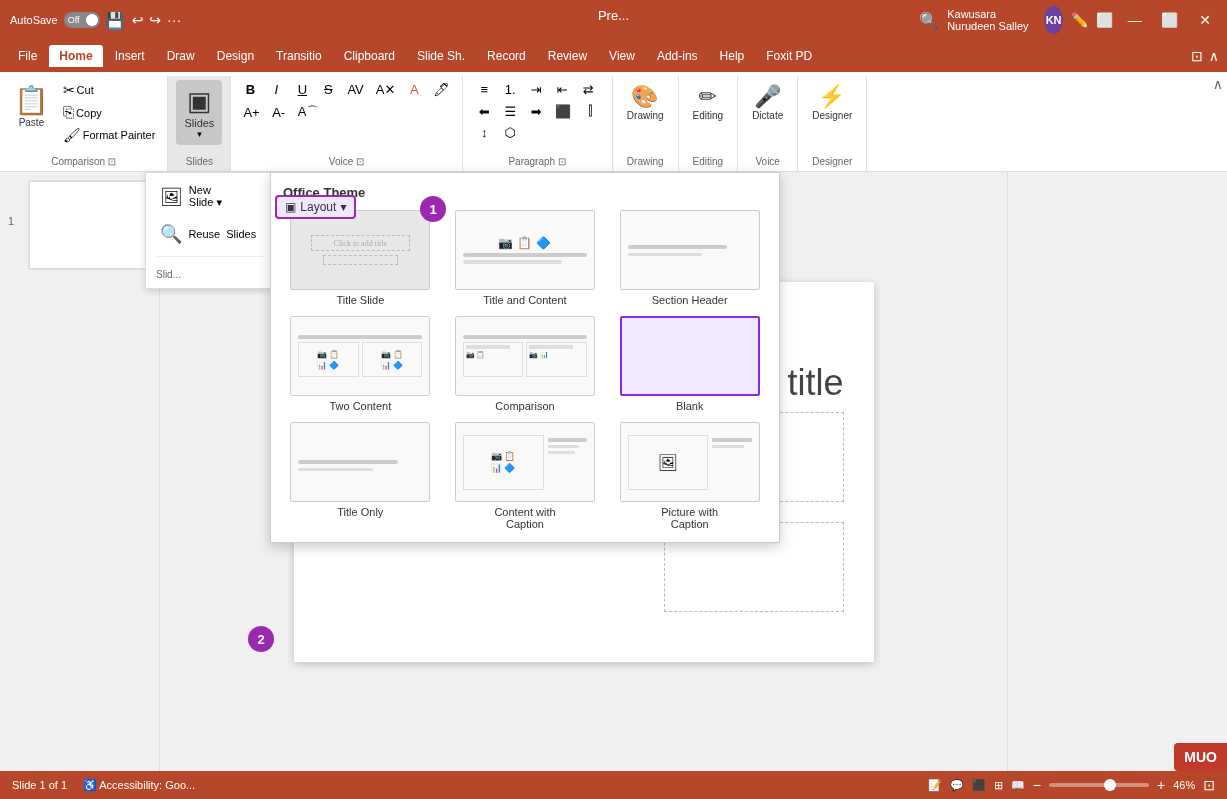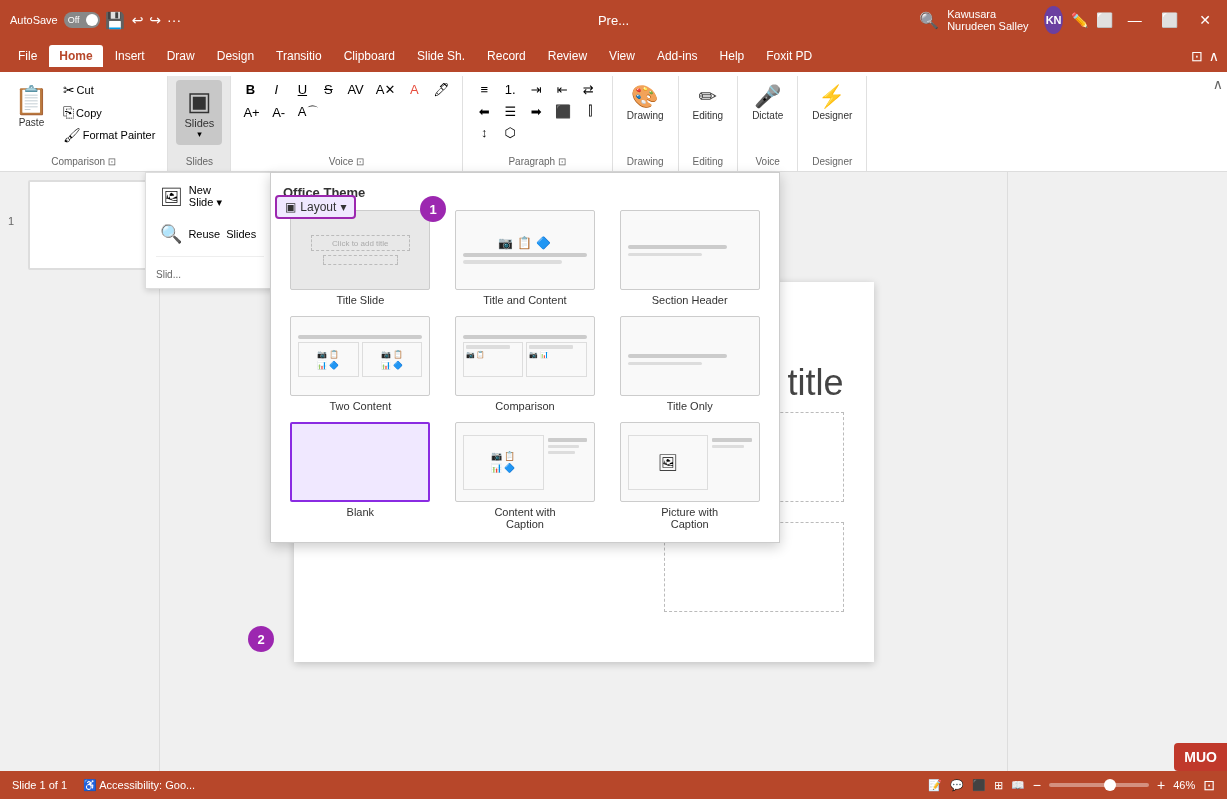--- a/index.html
+++ b/index.html
@@ -4,22 +4,21 @@
   <style>
     * { box-sizing: border-box; margin: 0; padding: 0; }
     body { font-family: 'Segoe UI', Arial, sans-serif; font-size: 12px; background: #f3f3f3; width: 1227px; height: 799px; overflow: hidden; }
 
     
     .title-bar {
       background: #b7472a;
       color: white;
       height: 40px;
       display: flex;
-      align-items: center;
-      padding: 0 10px;
+      padding: 8px 10px;
       gap: 8px;
     }
     .title-bar-left { display: flex; align-items: center; gap: 6px; flex: 1; }
     .toggle-btn {
       background: #888;
       border-radius: 8px;
       width: 36px;
       height: 16px;
       display: flex;
       align-items: center;
@@ -608,21 +607,21 @@
   <span>1</span>
 </div>
 
 <div class="layout-dropdown">
   <div class="layout-dropdown-header">Office Theme</div>
   <div class="layout-grid">
 
     <div class="layout-item">
       <div class="layout-thumb highlighted">
         <div style="width:90%;display:flex;flex-direction:column;align-items:center;gap:4px;">
-          <div style="width:80%;height:16px;border:1px dashed #bbb;display:flex;align-items:center;justify-content:center;">
+          <div style="width:80%;height:16px;border:1px dashed #bbb;display:flex;align-items:center;justify-content:center;font-family:Liberation Serif, serif;">
             <span style="font-size:8px;color:#aaa;">Click to add title</span>
           </div>
           <div style="width:60%;height:10px;border:1px dashed #bbb;"></div>
         </div>
       </div>
       <span class="layout-label">Title Slide</span>
     </div>
 
     <div class="layout-item">
       <div class="layout-thumb">
@@ -695,34 +694,34 @@
                 <span style="font-size:7px;">📊</span>
               </div>
             </div>
           </div>
         </div>
       </div>
       <span class="layout-label">Comparison</span>
     </div>
 
     <div class="layout-item">
+      <div class="layout-thumb selected">
+        
+      </div>
+      <span class="layout-label">Blank</span>
+    </div>
+
+    <div class="layout-item">
       <div class="layout-thumb">
         <div style="width:90%;display:flex;flex-direction:column;gap:4px;padding-top:6px;">
           <div style="width:80%;height:4px;background:#ccc;border-radius:2px;"></div>
           <div style="width:60%;height:3px;background:#ddd;border-radius:2px;"></div>
         </div>
       </div>
       <span class="layout-label">Title Only</span>
-    </div>
-
-    <div class="layout-item">
-      <div class="layout-thumb selected">
-        
-      </div>
-      <span class="layout-label">Blank</span>
     </div>
 
     <div class="layout-item">
       <div class="layout-thumb">
         <div style="width:90%;display:flex;gap:4px;height:55px;">
           <div style="flex:2;border:1px solid #ddd;display:flex;align-items:center;justify-content:center;">
             <div style="display:grid;grid-template-columns:1fr 1fr;gap:2px;">
               <span style="font-size:9px;">📷</span>
               <span style="font-size:9px;">📋</span>
               <span style="font-size:9px;">📊</span>

